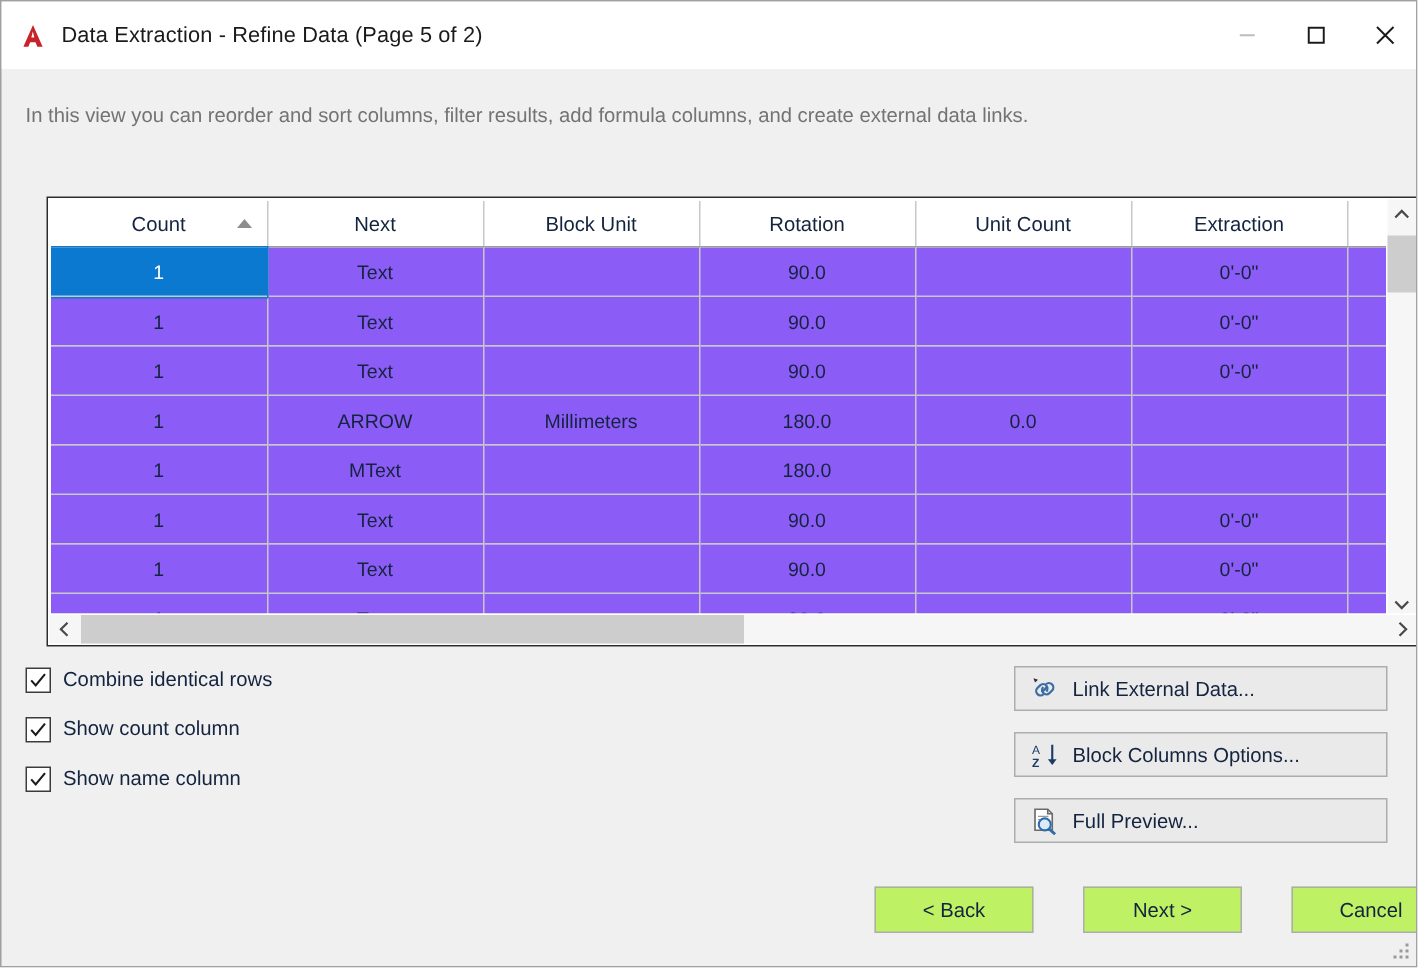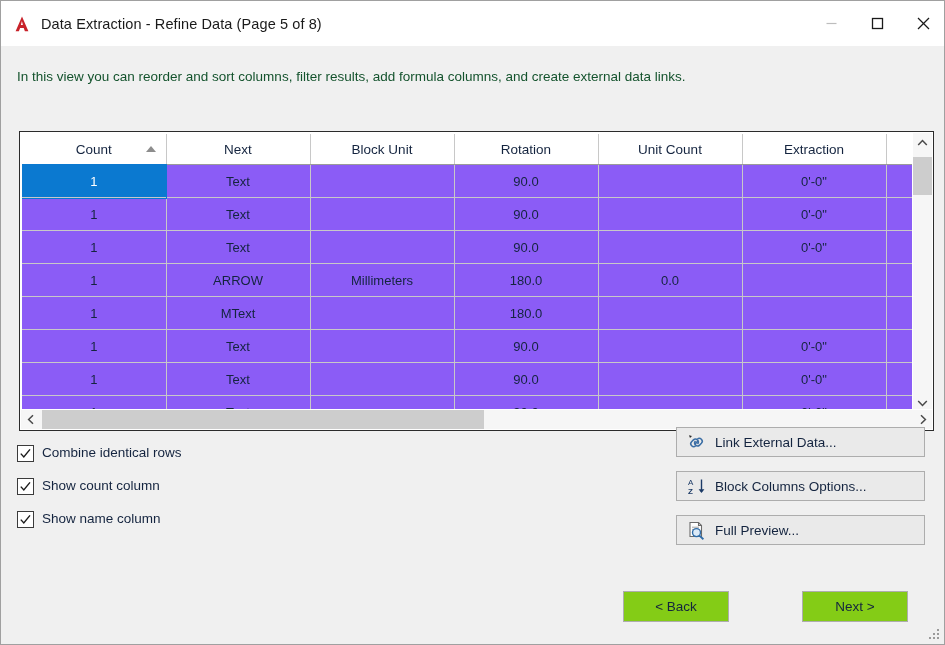--- a/index.html
+++ b/index.html
@@ -64,28 +64,28 @@
   }
   .win-btn .glyph { display: block; }
 
   
   .instruction {
     position: absolute;
     left: 16px;
     top: 66px;
     width: 740px;
     font-size: 13.5px;
-    color: #14532d;
+    color: #737373;
     line-height: 1.45;
   }
 
   
   .grid-panel {
     position: absolute;
-    left: 18px;
+    left: 30px;
     top: 130px;
     width: 915px;
     height: 300px;
     background: #ffffff;
     border: 1px solid #2b2b2b;
     box-sizing: border-box;
     overflow: hidden;
   }
   .grid-inner {
     position: absolute;
@@ -236,21 +236,21 @@
   .check-label {
     font-size: 13.5px;
     color: #14243f;
     white-space: nowrap;
   }
 
   
   .side-buttons {
     position: absolute;
     left: 675px;
-    top: 426px;
+    top: 443px;
   }
   .side-btn {
     width: 249px;
     height: 30px;
     margin-bottom: 14px;
     background: #eaeaea;
     border: 1px solid #adadad;
     display: flex;
     align-items: center;
     box-sizing: border-box;
@@ -273,30 +273,29 @@
   .nav-buttons {
     position: absolute;
     left: 582px;
     top: 590px;
     display: flex;
     gap: 33px;
   }
   .nav-btn {
     width: 106px;
     height: 31px;
-    background: #84cc16;
+    background: #bef264;
     border: 1px solid #adadad;
     font-size: 13.5px;
     color: #14243f;
     display: flex;
     align-items: center;
     justify-content: center;
     box-sizing: border-box;
     cursor: default;
-    margin-left: 40px;
   }
 
   
   .grip {
     position: absolute;
     right: 3px;
     bottom: 3px;
     width: 14px;
     height: 14px;
   }
@@ -313,21 +312,21 @@
 
 <div id="app">
 
   <div class="titlebar">
     <div class="title-logo">
       <svg width="20" height="20" viewBox="0 0 20 20">
         <rect x="0.5" y="0.5" width="19" height="19" rx="2" fill="#ffffff"></rect>
         <path d="M10 2.6 L16.4 17.2 L12.9 17.2 L11.7 14.1 L8.1 14.1 L6.9 17.2 L3.6 17.2 Z M9.9 7.0 L8.9 11.0 L10.9 11.0 Z" fill="#c8222a"></path>
       </svg>
     </div>
-    <div class="title-text">Data Extraction - Refine Data (Page 5 of 8)</div>
+    <div class="title-text">Data Extraction - Refine Data (Page 5 of 2)</div>
 
     <div class="win-controls">
       <div class="win-btn">
         <svg class="glyph" width="13" height="13" viewBox="0 0 13 13">
           <line x1="1.5" y1="6.5" x2="11.5" y2="6.5" stroke="#bdbdbd" stroke-width="1.2"></line>
         </svg>
       </div>
       <div class="win-btn">
         <svg class="glyph" width="13" height="13" viewBox="0 0 13 13">
           <rect x="1.5" y="1.5" width="10" height="10" fill="none" stroke="#1a1a1a" stroke-width="1.3"></rect>

